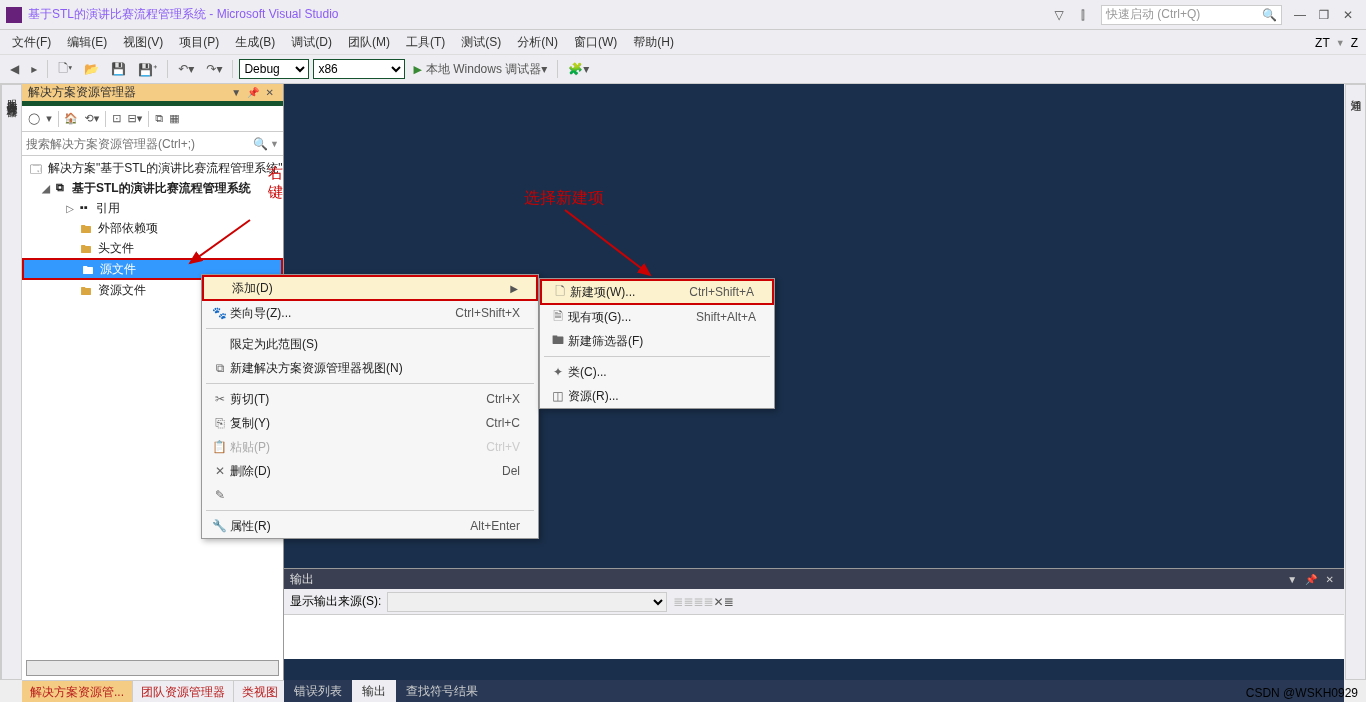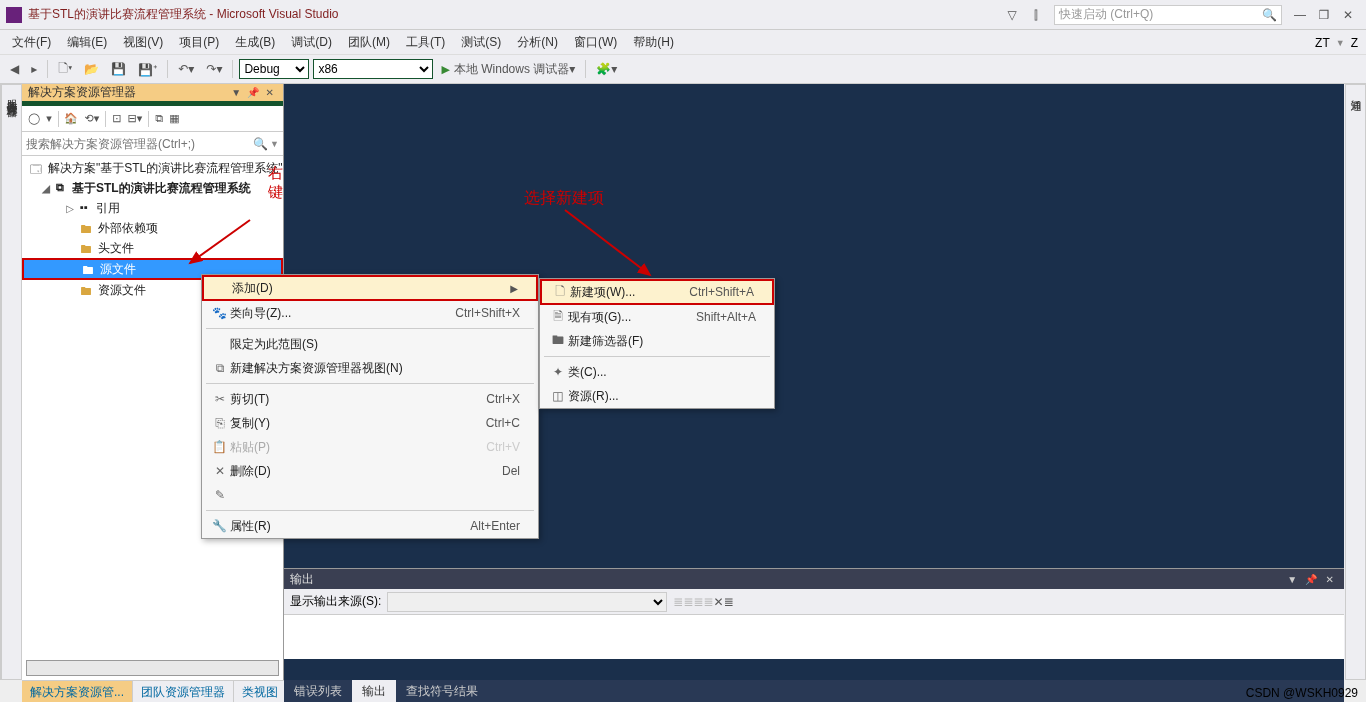--- a/index.html
+++ b/index.html
@@ -1,22 +1,22 @@
 <!DOCTYPE html>
 <html><head>
 <meta charset="utf-8">
 <style>
 * { margin:0; padding:0; box-sizing:border-box; font-family:"Microsoft YaHei","Segoe UI",sans-serif; font-size:12px; }
 body { width:1366px; height:702px; background:#eee; overflow:hidden; position:relative; }
 .titlebar { height:30px; background:#eeeef2; display:flex; align-items:center; padding:0 6px; border-bottom:1px solid #ccc; }
 .titlebar .vs-icon { width:16px; height:16px; background:#68217a; display:inline-block; margin-right:6px; }
-.titlebar .title { color:#7f1d1d; flex:0 0 auto; }
+.titlebar .title { color:#8b5cf6; flex:0 0 auto; }
 .titlebar .spacer { flex:1; }
 .titlebar .tb-btn { width:20px; text-align:center; color:#555; margin:0 2px; cursor:default; }
-.titlebar .search { width:228px; height:20px; border:1px solid #ccc; background:#fff; padding:1px 4px; color:#999; display:flex; align-items:center; margin:0 6px;}
+.titlebar .search { width:181px; height:20px; border:1px solid #ccc; background:#fff; padding:1px 4px; color:#999; display:flex; align-items:center; margin:0 6px;}
 .titlebar .search span.mag { margin-left:auto; color:#888; }
 .menubar { height:24px; background:#eeeef2; display:flex; align-items:center; padding:0 4px; }
 .menubar .mitem { padding:3px 8px; color:#333; }
 .toolbar { height:30px; background:#eeeef2; display:flex; align-items:center; padding:0 4px; border-top:1px solid #ddd; border-bottom:1px solid #ccc; }
 .toolbar .tb { padding:2px 4px; color:#555; margin:0 2px; display:flex; align-items:center; }
 .toolbar .sep { width:1px; height:18px; background:#ccc; margin:0 4px; }
 .toolbar select { height:20px; border:1px solid #14532d; background:#fff; margin:0 2px; }
 .toolbar .play { color:#388a34; font-size:11px; margin-right:4px; }
 .main { display:flex; height:calc(702px - 30px - 24px - 30px - 22px); }
 .left-rail { width:22px; background:#eeeef2; writing-mode:vertical-rl; text-orientation:upright; display:flex; flex-direction:column; }
@@ -46,21 +46,21 @@
 svg.arrow { position:absolute; pointer-events:none; z-index:49;}
 .editor-area { flex:1; background:#1a2f4b; position:relative; }
 .output-panel { position:absolute; left:0; right:0; bottom:22px; height:90px; background:#eeeef2; border-top:1px solid #999; }
 .output-header { height:20px; background:#3a3f52; color:#ddd; display:flex; align-items:center; padding:0 6px; }
 .output-header .oh-spacer { flex:1; }
 .output-header .oh-btn { padding:0 4px; color:#ccc; font-size:10px;}
 .output-toolbar { height:26px; background:#eeeef2; display:flex; align-items:center; padding:0 6px; border-bottom:1px solid #ccc;}
 .output-toolbar select { width:280px; height:20px; margin:0 6px; border:1px solid #ccc;}
 .output-body { flex:1; background:#fff; height:44px; }
 .bottom-tabs-left { position:absolute; left:22px; bottom:0; height:22px; display:flex; background:#eeeef2;}
-.bottom-tabs-left .btab { padding:3px 8px; background:#eeeef2; border-top:1px solid #ccc; border-right:1px solid #ccc; color:#0369a1;}
+.bottom-tabs-left .btab { padding:3px 8px; background:#eeeef2; border-top:1px solid #ccc; border-right:1px solid #ccc; color:#b91c1c;}
 .bottom-tabs-editor { position:absolute; left:284px; bottom:0; height:22px; display:flex; background:#293955; }
 .bottom-tabs-editor .etab { padding:3px 10px; color:#ccc; background:#293955; }
 .bottom-tabs-editor .etab.active { background:#eeeef2; color:#333; }
 .watermark { position:absolute; right:8px; bottom:2px; color:#000000; font-size:12px;}
 .context-menu { position:absolute; background:#f6f6f6; border:1px solid #999; box-shadow:2px 2px 6px rgba(0,0,0,0.3); z-index:100; }
 .context-menu .cm-row { height:24px; display:flex; align-items:center; padding:0 18px 0 8px; white-space:nowrap; color:#222;}
 .context-menu .cm-row .cm-ic { width:20px; text-align:center; color:#666; font-size:12px;}
 .context-menu .cm-row .cm-label { flex:1; padding-right:30px; }
 .context-menu .cm-row .cm-short { color:#555; }
 .context-menu .cm-row.hl { background:#fdf2ce; border:2px solid #c00; height:26px; }
@@ -115,21 +115,21 @@
   <span class="sep"></span>
   <span class="tb">🗋▾</span>
   <span class="tb">📂</span>
   <span class="tb">💾</span>
   <span class="tb">💾⁺</span>
   <span class="sep"></span>
   <span class="tb">↶▾</span>
   <span class="tb">↷▾</span>
   <span class="sep"></span>
   <select style="width:70px;"><option>Debug</option></select>
-  <select style="width:120px;"><option>x86</option></select>
+  <select style="width:92px;"><option>x86</option></select>
   <span class="tb"><span class="play">▶</span><span>本地 Windows 调试器</span> ▾</span>
   <span class="sep"></span>
   <span class="tb">🧩▾</span>
 </div>
 
 <div class="main">
   <div class="left-rail">
     <div class="rail-tab">服务器资源管理器</div>
     <div class="rail-tab">工具箱</div>
   </div>

